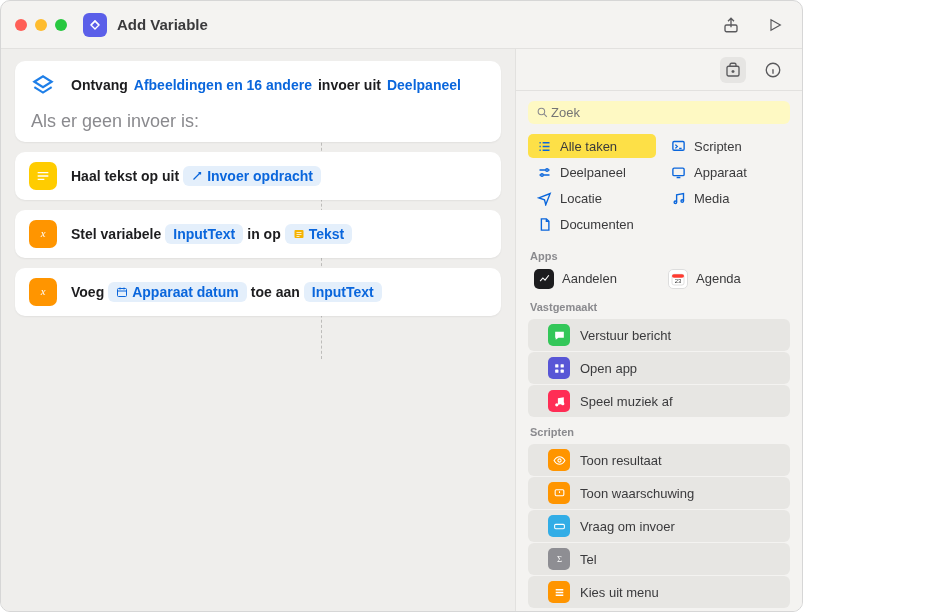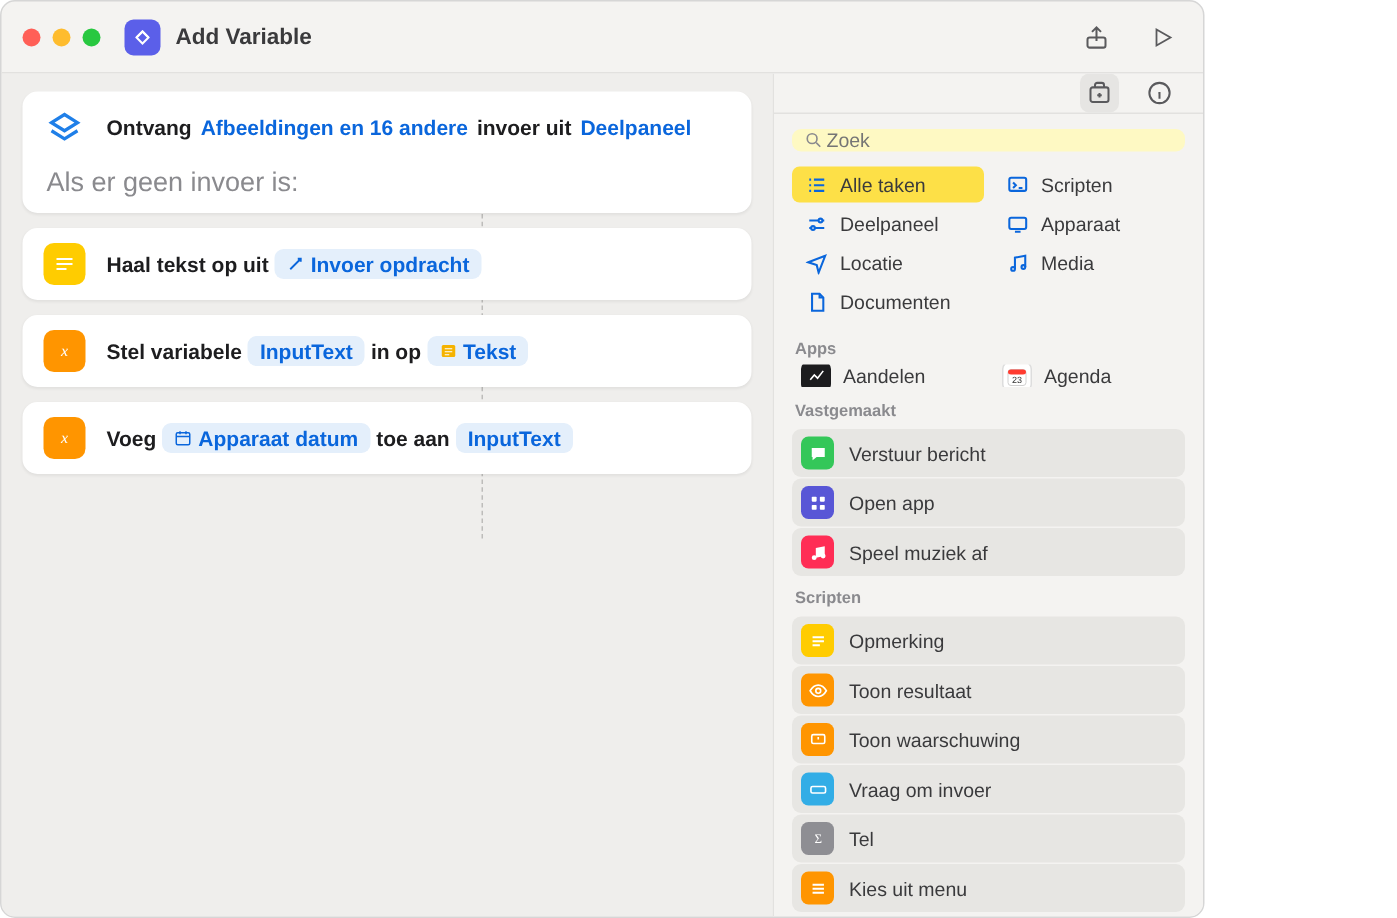--- a/index.html
+++ b/index.html
@@ -146,21 +146,21 @@
     color:#3a3a3c;
     border-radius:5px;
     overflow:hidden;
     white-space:nowrap;
   }
   .app-bullet { width:20px; height:20px; border-radius:5px; flex-shrink:0; display:flex;align-items:center;justify-content:center; }
   
   .action-list { padding:2px 12px; }
   .action-item {
     display:flex; align-items:center; gap:10px;
-    padding:5px 6px;
+    padding:5px 20px;
     border-radius:6px;
     font-size:13px;
     color:#3a3a3c;
     margin-bottom:1px;
   }
   .action-item.sel { background:#e7e6e3; }
   .action-icon { width:22px; height:22px; border-radius:5px; display:flex;align-items:center;justify-content:center; flex-shrink:0; }
   
   svg { display:block; }
 </style>
@@ -416,28 +416,20 @@
                 <circle cx="18" cy="16" r="3"></circle>
               </svg>
             </span>
             <span>Speel muziek af</span>
           </div>
         </div>
 
       <div class="section-title">Scripten</div>
       <div class="action-list" id="scripts-list">
           <div class="action-item sel">
-            <span class="action-icon" style="background:#ffcc00">
-              <svg width="13" height="13" viewBox="0 0 24 24" fill="none" stroke="#fff" stroke-width="2.5">
-                <path d="M5 7h14M5 12h14M5 17h9"></path>
-              </svg>
-            </span>
-            <span>Opmerking</span>
-          </div>
-          <div class="action-item sel">
             <span class="action-icon" style="background:#ff9500">
               <svg width="13" height="13" viewBox="0 0 24 24" fill="none" stroke="#fff" stroke-width="2">
                 <path d="M2 12s4-7 10-7 10 7 10 7-4 7-10 7S2 12 2 12z"></path>
                 <circle cx="12" cy="12" r="3"></circle>
               </svg>
             </span>
             <span>Toon resultaat</span>
           </div>
           <div class="action-item sel">
             <span class="action-icon" style="background:#ff9500">

